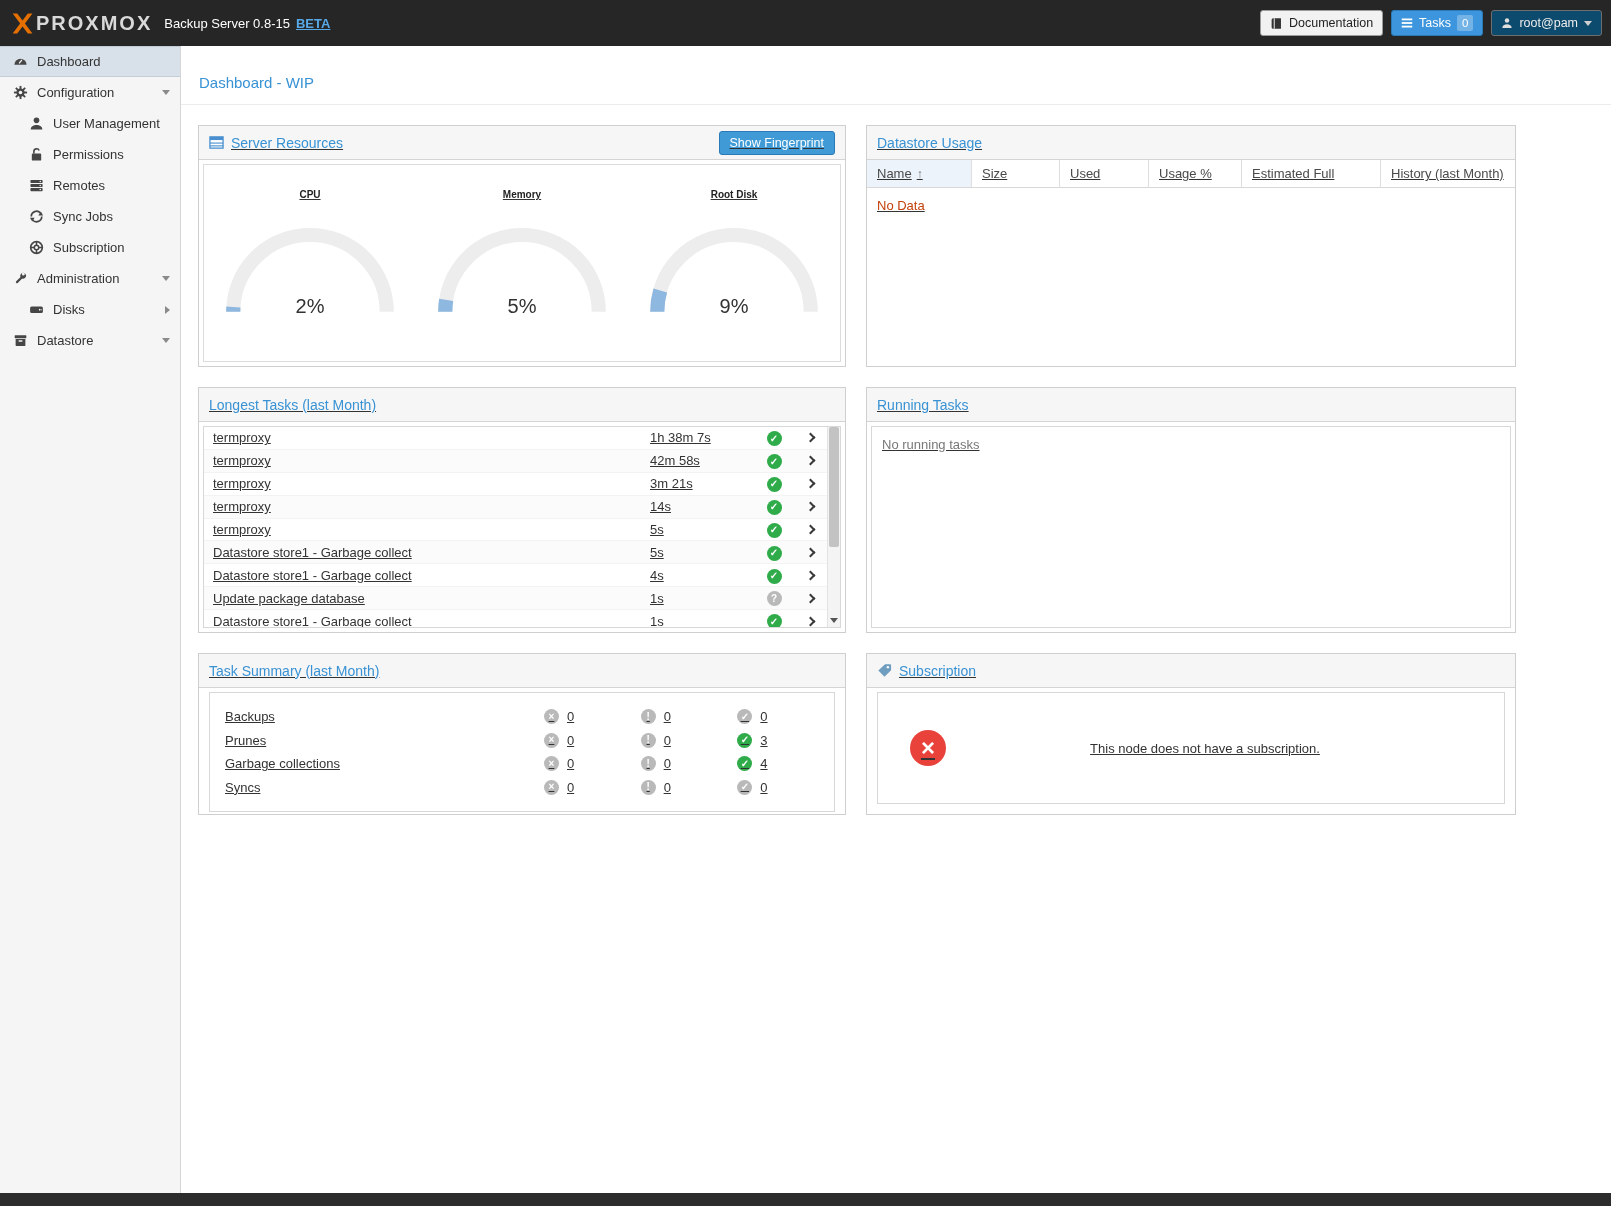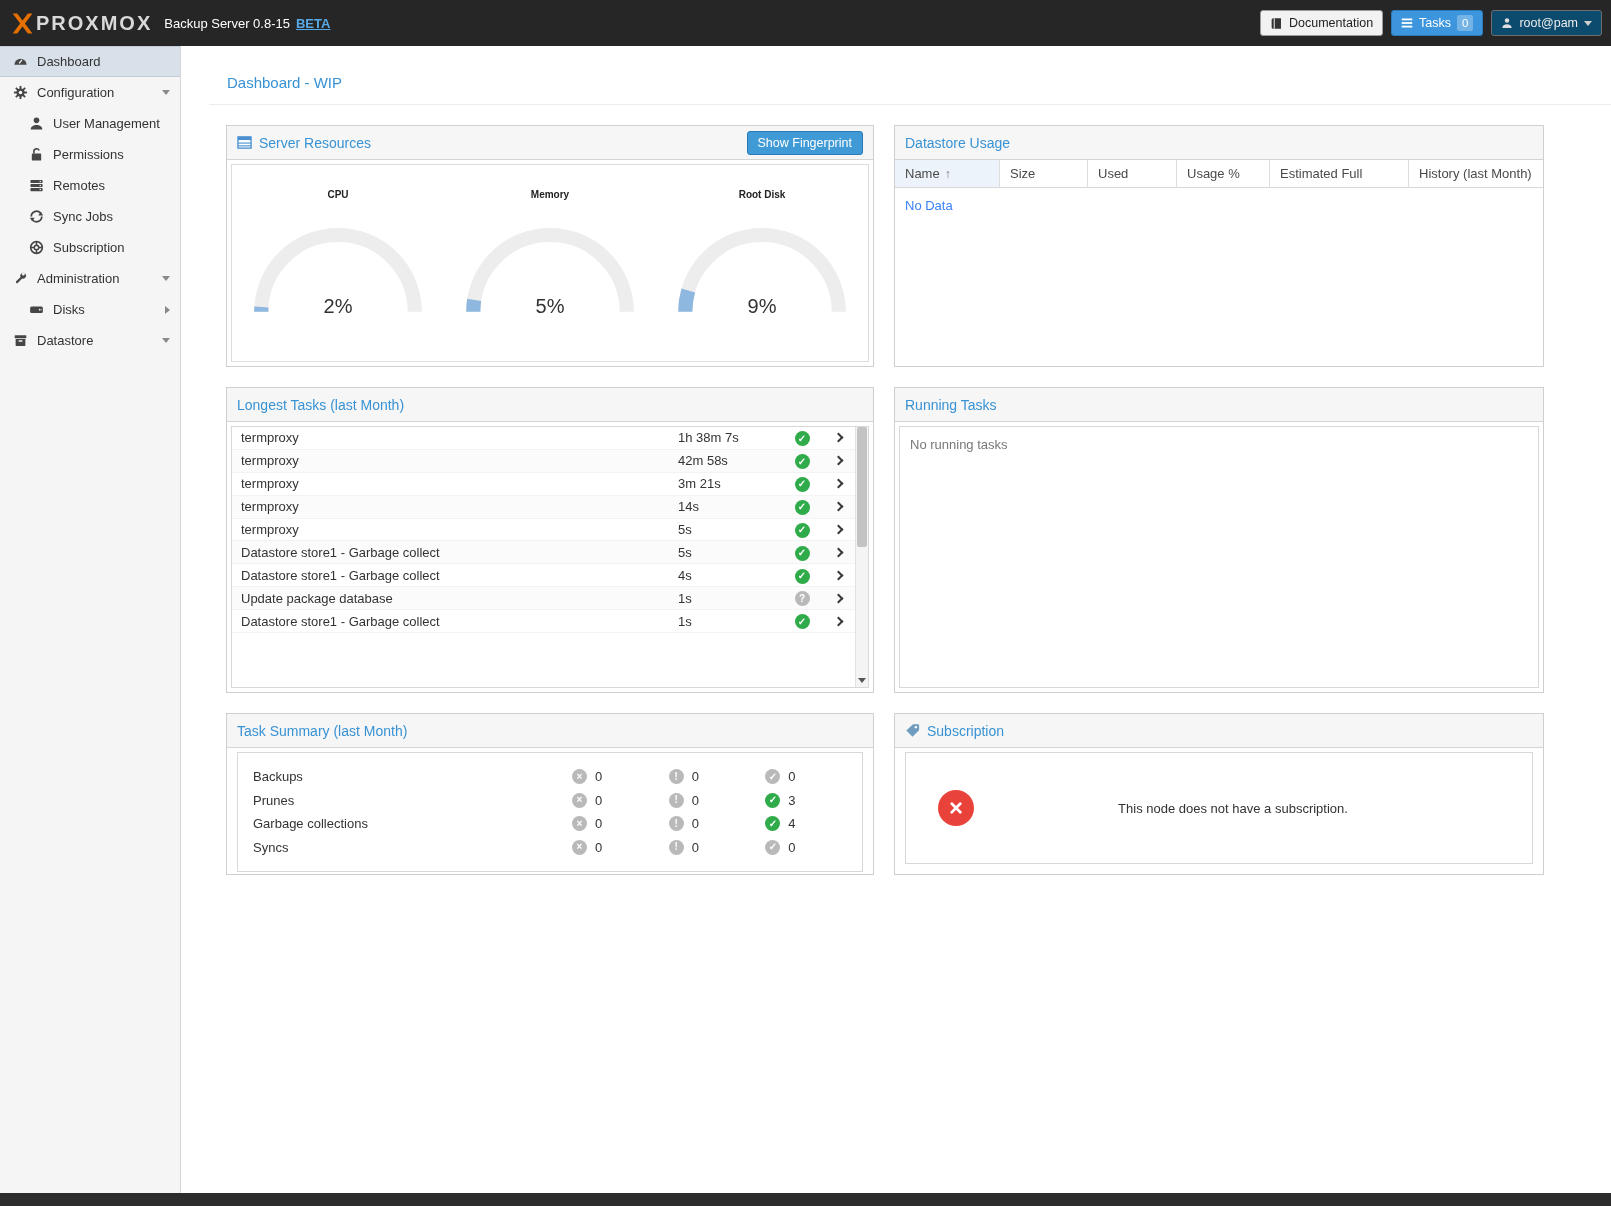--- a/index.html
+++ b/index.html
@@ -16,39 +16,39 @@
   .tb-btn { display:inline-flex; align-items:center; gap:6px; height:24px; padding:12px 9px; border-radius:3px; font-size:12.5px; cursor:pointer; font-family:inherit; }
   .tb-btn.light { background:#f2f2f2; border:1px solid #9b9b9b; color:#222; }
   .tb-btn.blue { background:#3d96dd; border:1px solid #2a7ab8; color:#fff; }
   .tb-btn.dark { background:#0c4a6e; border:1px solid #6e6e6e; color:#ededed; }
   .badge { background:rgba(255,255,255,0.28); border-radius:2px; padding:0 5px; font-size:11.5px; line-height:16px; }
   .caret-down { width:0; height:0; border-left:4px solid transparent; border-right:4px solid transparent; border-top:5px solid #8a8a8a; display:inline-block; }
   .caret-down.light { border-top-color:#cfcfcf; }
   .caret-right { width:0; height:0; border-top:4px solid transparent; border-bottom:4px solid transparent; border-left:5px solid #8a8a8a; display:inline-block; }
 
   
-  .main-wrap { display:flex; height:1147px;gap:28px; }
+  .main-wrap { display:flex; height:1147px; }
   .sidebar { width:181px; background:#f5f5f5; border-right:1px solid #d6d6d6; flex:none; }
   .content { flex:1; background:#fff; }
 
   
   .side-item { height:31px; display:flex; align-items:center; gap:9px; padding:0 10px 0 12px; color:#333; cursor:pointer; }
   .side-item.child { padding-left:28px; }
   .side-item.selected { background:#d8e1e9; border-top:1px solid #c4cdd5; border-bottom:1px solid #c4cdd5; }
   .side-item .sp { flex:1; }
   .s-ic { width:16px; height:16px; flex:none; display:inline-flex; align-items:center; justify-content:center; }
   .s-ic svg { width:15px; height:15px; fill:#464646; }
 
   
   .page-title { font-size:15px; color:#3892d4; padding:28px 0 13px 18px; border-bottom:1px solid #ececec; }
-  .grid { display:grid; grid-template-columns:648px 650px; gap:20px 20px; padding:20px 0 0 17px; align-items:start; }
+  .grid { display:grid; grid-template-columns:648px 650px; gap:20px 20px; padding:20px 0 0 17px; align-items:start;text-decoration:underline; }
 
   .panel { border:1px solid #cfcfcf; background:#fff; display:flex; flex-direction:column; overflow:hidden; }
   .panel.h1 { height:242px; }
-  .panel.h2 { height:306px;justify-content:center; }
+  .panel.h2 { height:246px;justify-content:center; }
   .panel.h3 { height:162px; }
   .panel-header { background:#f6f6f6; border-bottom:1px solid #d4d4d4; display:flex; align-items:center; gap:7px; padding:0 10px; min-height:34px; flex:none; }
   .panel-title { color:#3892d4; font-size:14px; }
   .sp { flex:1; }
   .btn-blue { background:#3f9ad6; border:1px solid #2a7ab8; color:#fff; border-radius:3px; font-size:12.5px; height:24px; padding:0 10px; cursor:pointer; font-family:inherit; }
 
   
   .sr-body { flex:1; margin:4px; border:1px solid #dcdcdc; display:flex; padding-top:24px; }
   .gauge { flex:1; display:flex; flex-direction:column; align-items:center; }
   .gauge-label { font-size:10px; font-weight:bold; color:#222; margin-bottom:24px; }
@@ -57,21 +57,21 @@
   .gauge-track { fill:none; stroke:#ededed; stroke-width:15; }
   .gauge-fill { fill:none; stroke:#8eb8df; stroke-width:15; }
   .gauge-value { position:absolute; left:0; right:0; bottom:0; text-align:center; font-size:20px; color:#333; }
 
   
   .dg-hdr { display:flex; border-bottom:1px solid #d8d8d8; flex:none; }
   .dg-col { padding:6px 10px; border-right:1px solid #dedede; color:#4a4a4a; font-size:13px; white-space:nowrap; overflow:hidden; cursor:pointer; display:flex; align-items:center; gap:5px; }
   .dg-col.sorted { background:#edf3fa; }
   .sort-arrow { color:#777; font-size:12px; }
   .c1{width:105px;} .c2{width:88px;} .c3{width:89px;} .c4{width:93px;} .c5{width:139px;} .c6{flex:1; border-right:none;}
-  .dg-empty { padding:10px; color:#3b82f6; }
+  .dg-empty { padding:10px; color:#c2410c; }
 
   
   .tasklist-wrap { flex:1; margin:4px; border:1px solid #d8d8d8; display:flex; overflow:hidden; }
   .tasklist { flex:1; }
   .task-row { display:flex; align-items:center; height:22.9px; padding-left:9px; border-bottom:1px solid #f3f3f3; cursor:pointer; }
   .task-row:nth-child(even) { background:#fbfbfb; }
   .t-name { flex:1; white-space:nowrap; overflow:hidden; }
   .t-dur { width:105px; flex:none; }
   .t-st { width:38px; flex:none; text-align:center; }
   .t-act { width:34px; flex:none; display:flex; justify-content:center; }

